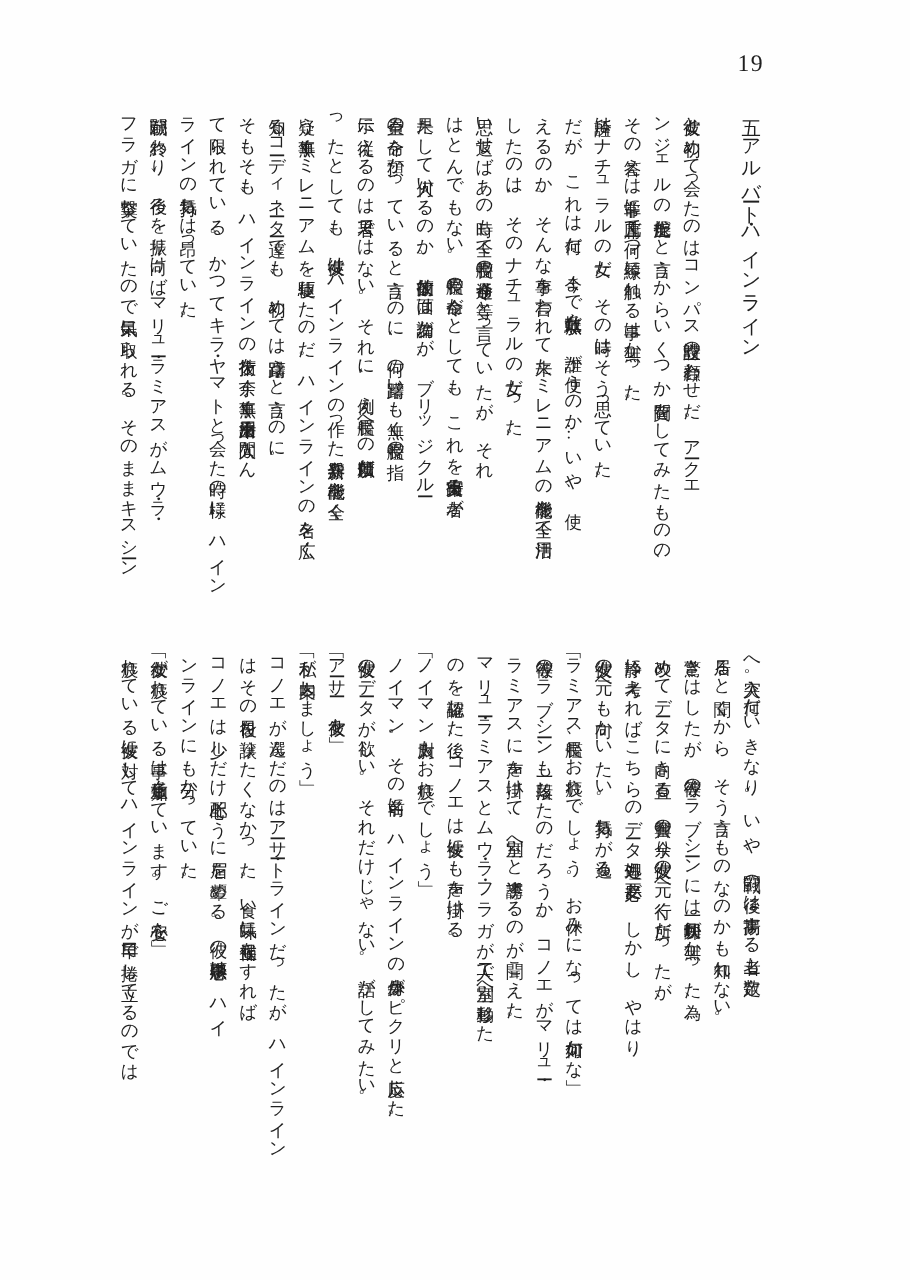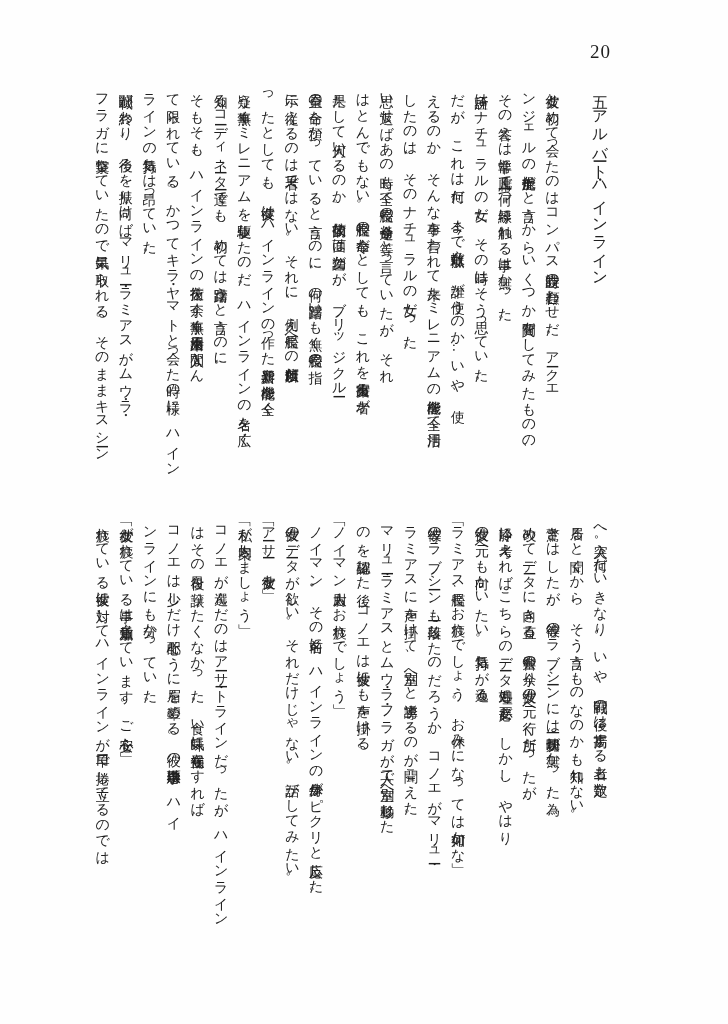--- a/index.html
+++ b/index.html
@@ -48,21 +48,21 @@
     font-size: 15.5px;
     line-height: 24px;
     margin-left: 24px;
   }
 </style>
 </head>
 <body>
 
 <div class="page">
 
-  <div class="page-number">20</div>
+  <div class="page-number">19</div>
 
   <div class="tier tier-top">
     <div class="line chapter-heading">五　アルバート・ハインライン</div>
   <div class="line">彼女と初めて会ったのはコンパス設立時の顔合わせだ。アークエ</div>
       <div class="line">ンジェルの操舵士だと言うからいくつか質問をしてみたものの、</div>
       <div class="line">その答えは非常に凡庸で何一つ琴線に触れる事は無かった。</div>
       <div class="line">所詮はナチュラルの女だ。その時はそう思っていた。</div>
       <div class="line">だが、これは何だ。今まで散々無駄だ、誰が使うのか…いや、使</div>
       <div class="line">えるのか。そんな事を言われて来たミレニアムの機能を全て活用</div>
       <div class="line">したのは、そのナチュラルの女だった。</div>

